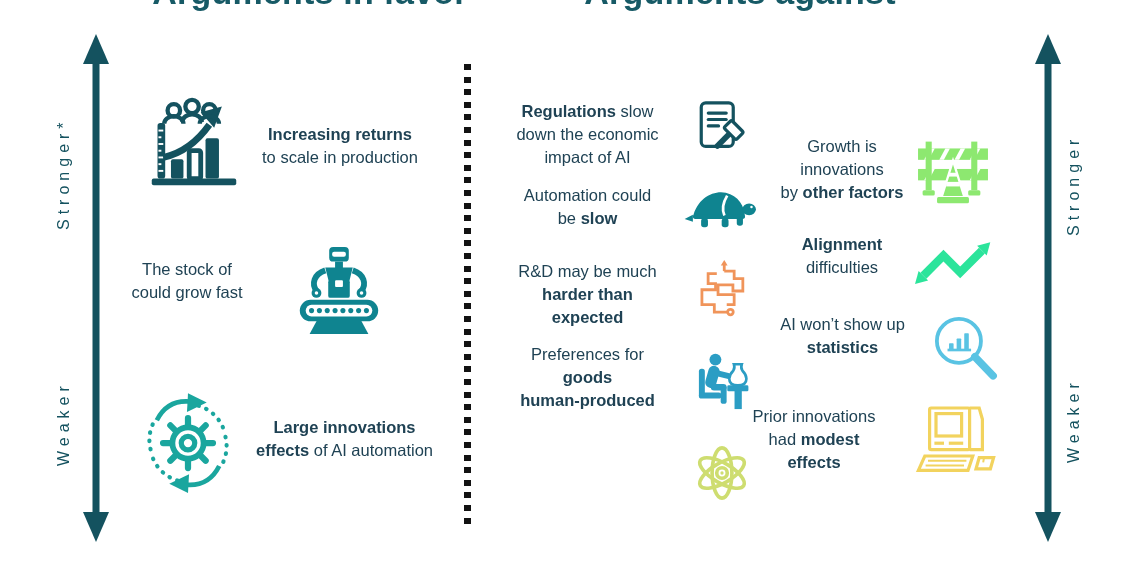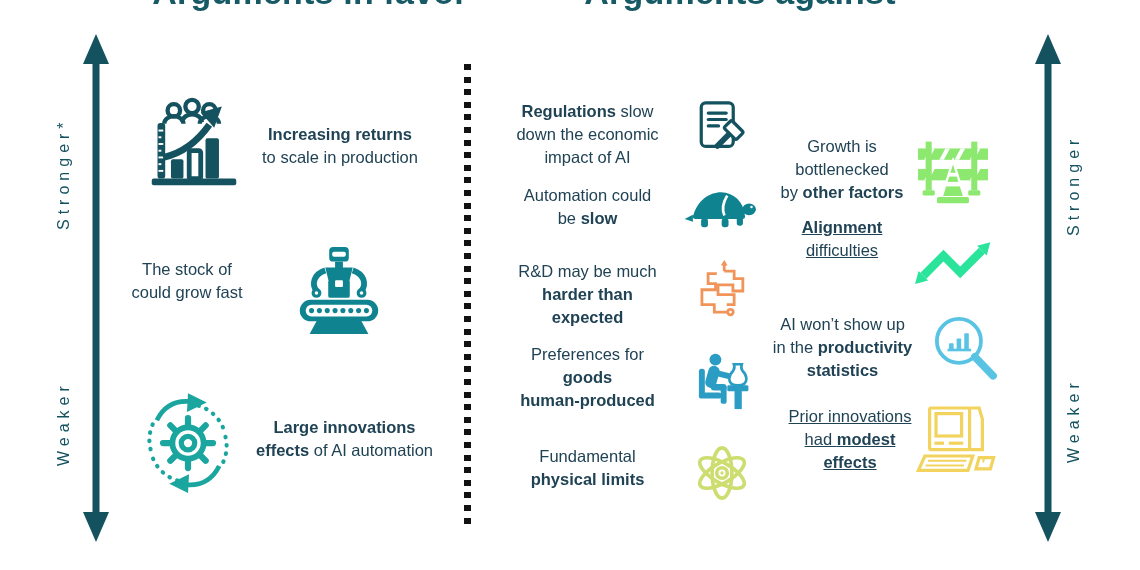--- a/index.html
+++ b/index.html
@@ -231,39 +231,35 @@
         <rect x="15" y="63" width="34" height="9" rx="4"></rect>
         <rect x="33" y="50" width="24" height="10" rx="5"></rect>
         <rect x="48" y="52" width="9" height="28" rx="4"></rect>
         <rect x="58" y="52" width="32" height="9" rx="2"></rect>
         <rect x="69" y="58" width="11" height="30"></rect>
       </g>
       <path d="M68,20 h12 q-2,6 1,10 q6,6 6,12 q0,10 -13,10 q-13,0 -13,-10 q0,-6 6,-12 q3,-4 1,-10 z" fill="#fff" stroke="#2b9dc4" stroke-width="4"></path>
     </svg>
   </div>
 
-  <div class="txt" style="left:500px;top:445px;width:175px;">
-    <div><span>Fundamental</span><b></b><span></span></div>
-    <div><span></span><b>physical limits</b><span></span></div>
-  </div>
   <div class="icon" style="left:689px;top:431px;width:66px;height:84px;">
     <svg viewBox="0 0 100 100">
       <g fill="none" stroke="#cedd70" stroke-width="5.5">
         <ellipse cx="50" cy="50" rx="15" ry="38"></ellipse>
         <ellipse cx="50" cy="50" rx="15" ry="38" transform="rotate(60 50 50)"></ellipse>
         <ellipse cx="50" cy="50" rx="15" ry="38" transform="rotate(-60 50 50)"></ellipse>
         <circle cx="50" cy="50" r="8"></circle>
       </g>
       <circle cx="50" cy="50" r="2.5" fill="#cedd70"></circle>
     </svg>
   </div>
 
   <div class="txt" style="left:772px;top:135px;width:140px;">
     <div><span>Growth is</span><b></b><span></span></div>
-    <div><span>bottlenecked</span><b></b><span></span></div>
+    <div><span>innovations</span><b></b><span></span></div>
     <div><span>by </span><b>other factors</b><span></span></div>
   </div>
   <div class="icon" style="left:915px;top:137px;width:76px;height:70px;">
     <svg viewBox="0 0 100 90">
       <g fill="#8de870">
         <rect x="4" y="14" width="92" height="15"></rect>
         <rect x="4" y="41" width="92" height="15"></rect>
       </g>
       <g fill="#fff">
         <polygon points="12,29 20,14 26,14 18,29"></polygon>
@@ -279,51 +275,50 @@
         <rect x="10" y="69" width="16" height="7" rx="2"></rect>
           <rect x="70" y="69" width="16" height="7" rx="2"></rect>
       </g>
       <polygon points="50,30 65,78 35,78" fill="#8de870" stroke="#fff" stroke-width="3"></polygon>
       <rect x="41" y="58" width="18" height="6" fill="#fff"></rect>
       <rect x="44" y="46" width="12" height="5" fill="#fff"></rect>
       <rect x="29" y="78" width="42" height="8" rx="2" fill="#8de870"></rect>
     </svg>
   </div>
 
-  <div class="txt" style="left:772px;top:216px;width:140px;text-decoration:underline;">
+  <div class="txt" style="left:772px;top:233px;width:140px;">
     <div><span></span><b>Alignment</b><span></span></div>
     <div><span>difficulties</span><b></b><span></span></div>
   </div>
   <div class="icon" style="left:910px;top:237px;width:92px;height:54px;">
     <svg viewBox="0 0 110 64">
       <path d="M16,46 L40,22 L60,42 L86,16" fill="none" stroke="#2be49b" stroke-width="10"></path>
       <polygon points="6,56 21.7,51.7 10.3,40.3" fill="#2be49b"></polygon>
       <polygon points="96,6 91.7,21.7 80.3,10.3" fill="#2be49b"></polygon>
     </svg>
   </div>
 
   <div class="txt" style="left:770px;top:313px;width:145px;">
     <div><span>AI won’t show up</span><b></b><span></span></div>
-    <div><span>in the </span><b>productivity</b><span></span></div>
     <div><span></span><b>statistics</b><span></span></div>
   </div>
   <div class="icon" style="left:927px;top:311px;width:76px;height:78px;">
     <svg viewBox="0 0 100 100">
       <circle cx="42" cy="38" r="29" fill="none" stroke="#59c3e3" stroke-width="5"></circle>
       <line x1="63" y1="59" x2="87" y2="84" stroke="#59c3e3" stroke-width="10" stroke-linecap="round"></line>
       <line x1="27" y1="50" x2="58" y2="50" stroke="#59c3e3" stroke-width="3.5"></line>
       <g fill="#59c3e3">
         <rect x="29" y="41" width="6" height="9" rx="1"></rect>
         <rect x="39" y="35" width="6" height="15" rx="1"></rect>
         <rect x="49" y="28" width="6" height="22" rx="1"></rect>
       </g>
     </svg>
   </div>
 
-  <div class="txt" style="left:780px;top:405px;width:140px;text-decoration:underline;">
+  <div class="txt" style="left:744px;top:405px;width:140px;">
     <div><span>Prior innovations</span><b></b><span></span></div>
     <div><span>had </span><b>modest</b><span></span></div>
     <div><span></span><b>effects</b><span></span></div>
   </div>
   <div class="icon" style="left:912px;top:403px;width:88px;height:74px;">
     <svg viewBox="0 0 110 92">
       <g fill="none" stroke="#f2d35e" stroke-width="4">
         <rect x="22" y="6" width="50" height="52" rx="2"></rect>
         <rect x="30" y="13" width="32" height="28"></rect>
         <line x1="28" y1="50" x2="40" y2="50"></line>

